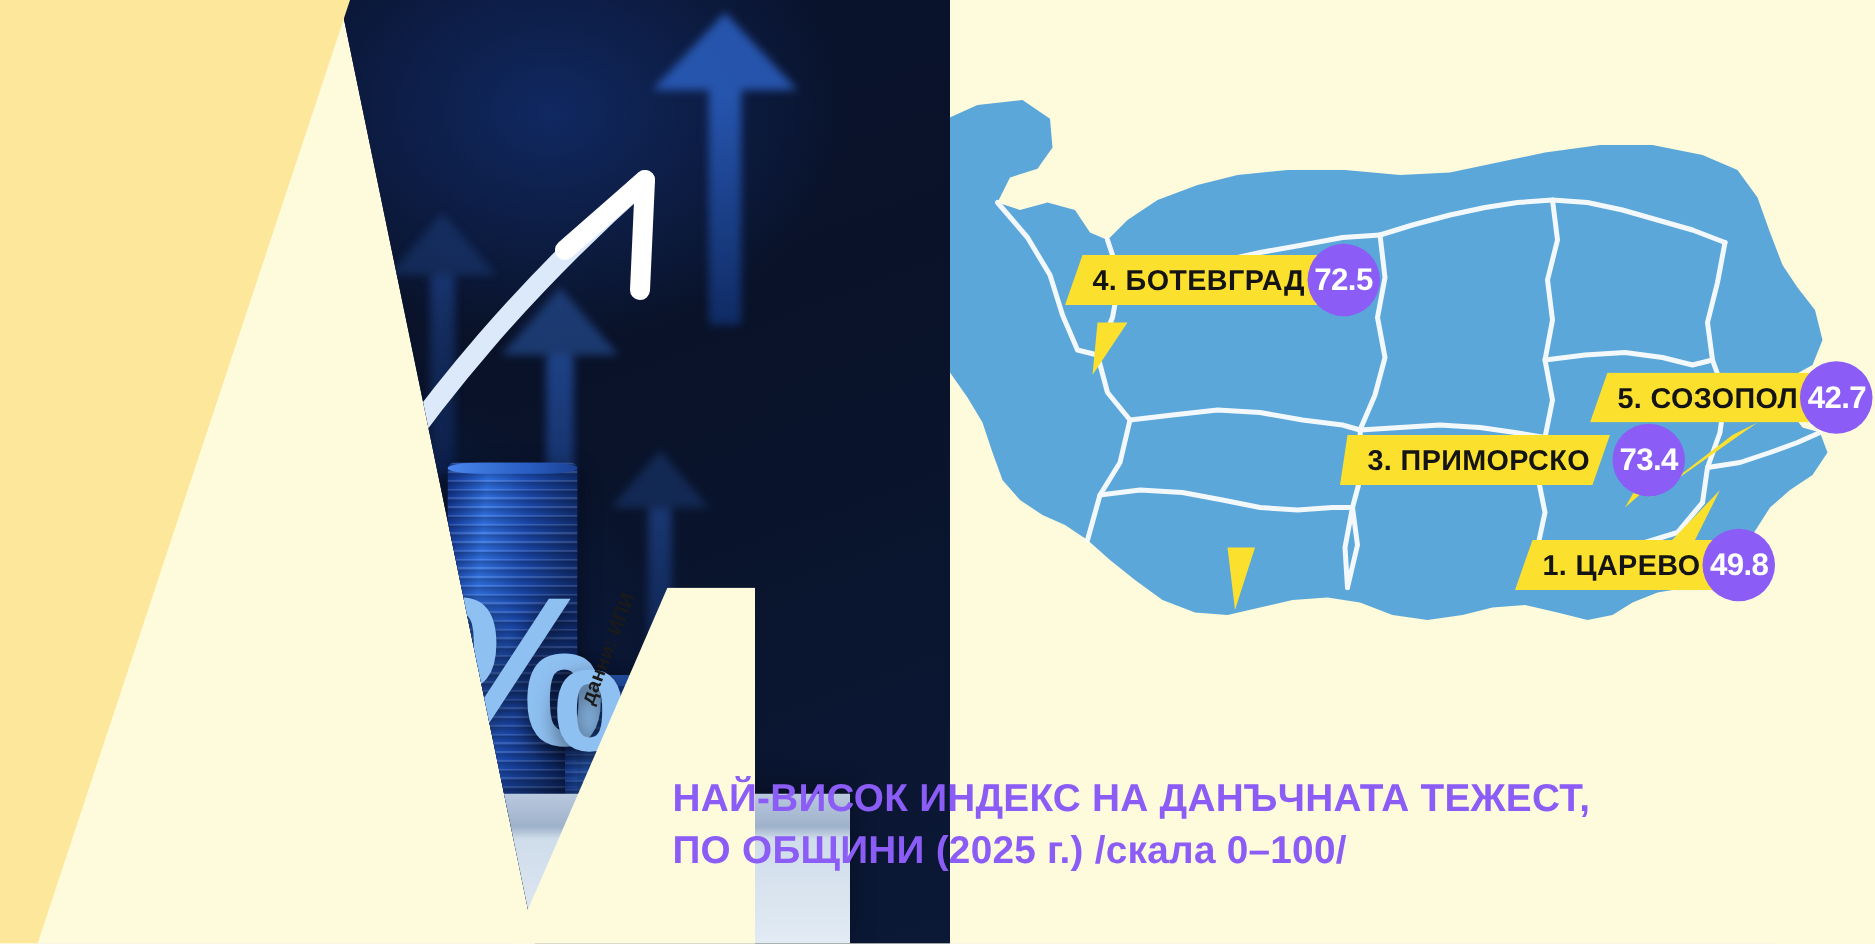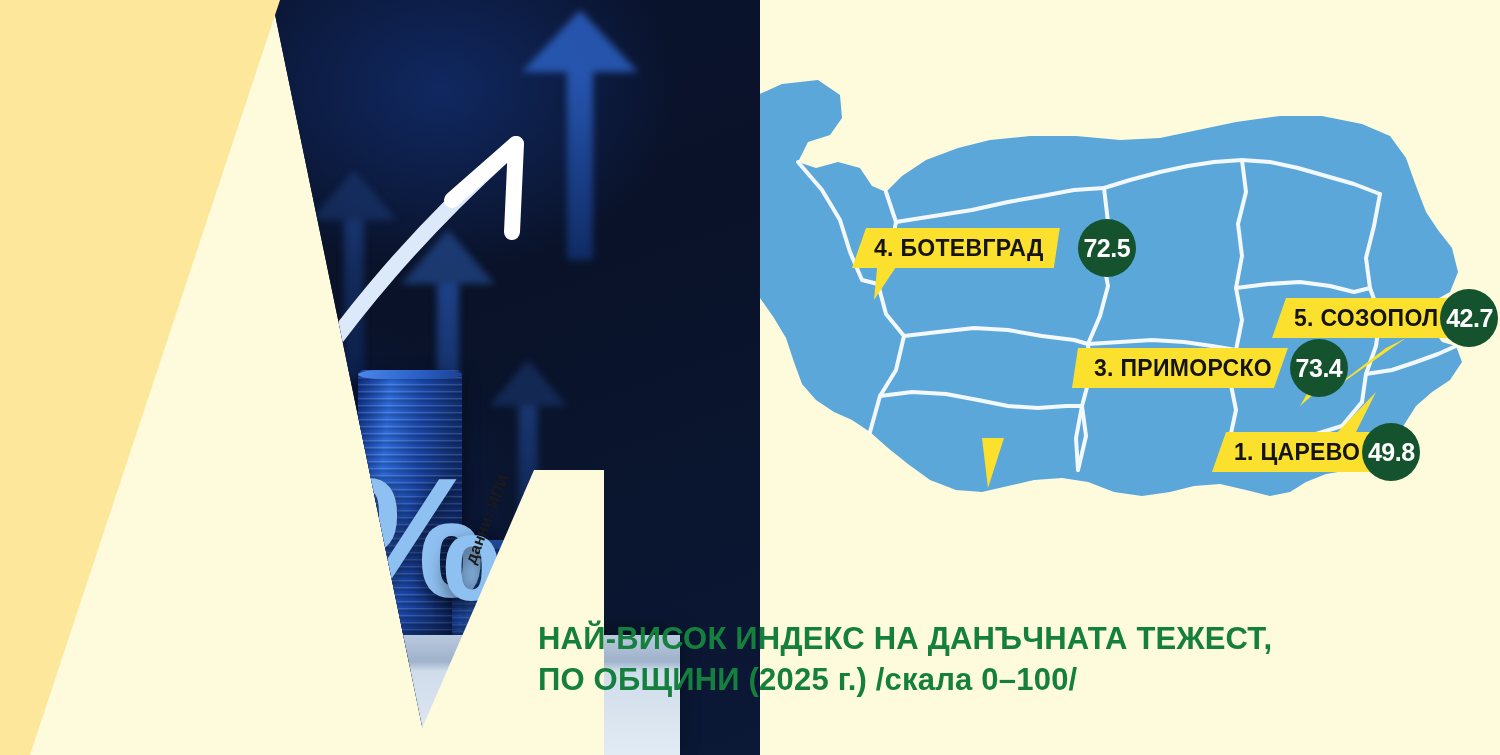--- a/index.html
+++ b/index.html
@@ -93,30 +93,30 @@
     font-size:23px;font-weight:700;color:#141414;white-space:nowrap;
     letter-spacing:.3px;
     clip-path:polygon(14px 0, 100% 0, calc(100% - 6px) 100%, 0 100%);
   }
   .callout.tail-right .banner{
     clip-path:polygon(6px 0, 100% 0, calc(100% - 14px) 100%, 0 100%);
   }
   .callout .bubble{
     position:relative;margin-left:-14px;
     width:58px;height:58px;border-radius:50%;
-    background:#14532d;
+    background:#8b5cf6;
     display:flex;align-items:center;justify-content:center;
     color:#FFFFFF;font-size:25px;font-weight:700;letter-spacing:-.5px;
   }
   .tailsvg{position:absolute;overflow:visible;pointer-events:none;}
 
   
   #title{
     position:absolute;left:538px;top:618px;z-index:7;
-    color:#15803d;
+    color:#8b5cf6;
     font-size:31px;font-weight:700;line-height:1.33;
     letter-spacing:.2px;
     white-space:pre-line;
   }
 </style>
 </head>
 <body>
 
 <div id="stage">
 
@@ -164,21 +164,21 @@
 
     <path d="M 982,438 L 1004,438 L 988,488 Z" fill="#FCE02E"></path>
 
     <path d="M 1316,378 L 1344,368 L 1300,406 Z" fill="#FCE02E"></path>
 
     <path d="M 1386,348 L 1406,338 L 1318,400 Z" fill="#FCE02E"></path>
 
     <path d="M 1330,440 L 1352,440 L 1376,392 Z" fill="#FCE02E"></path>
   </svg>
 
-  <div class="callout" style="left:852px;top:228px;gap:32px;">
+  <div class="callout" style="left:852px;top:204px;">
     <div class="banner">4. БОТЕВГРАД</div>
     <div class="bubble">72.5</div>
   </div>
 
   <div class="callout" style="left:1272px;top:298px;justify-content:space-between;">
     <div class="banner">5. СОЗОПОЛ</div>
     <div class="bubble">42.7</div>
   </div>
 
   <div class="callout tail-right" style="left:1072px;top:348px;gap:16px;">

